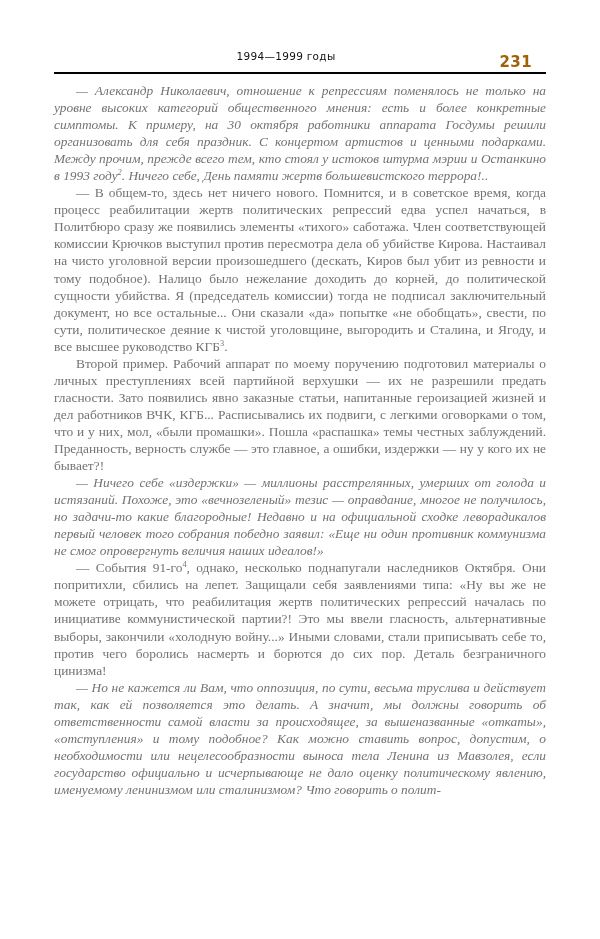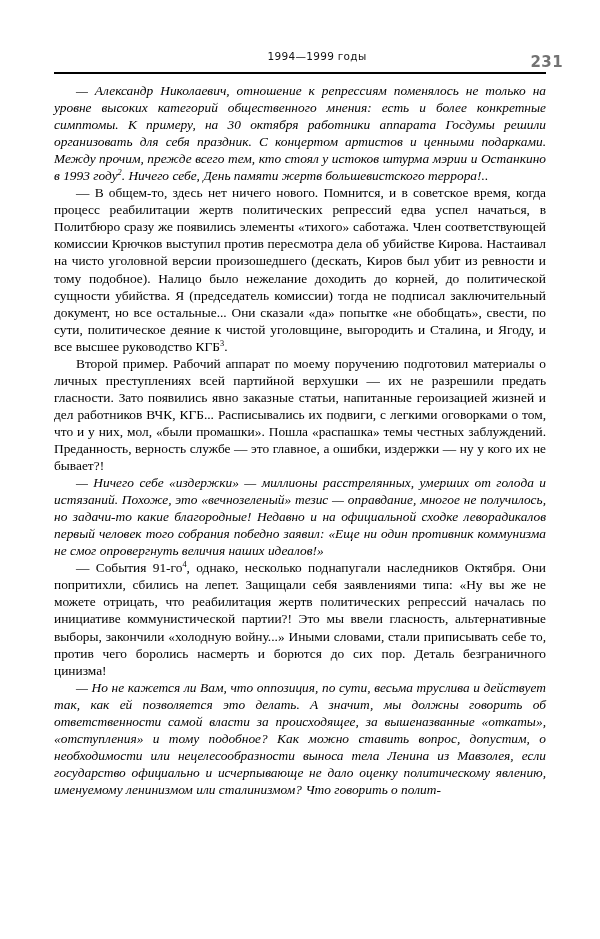--- a/index.html
+++ b/index.html
@@ -10,21 +10,21 @@
   .page {
     position: relative;
     width: 600px;
     height: 939px;
     background: #ffffff;
     overflow: hidden;
     box-sizing: border-box;
   }
   .page-header {
     position: absolute;
-    left: 71px;
+    left: 40px;
     top: 50px;
     width: 492px;
     height: 20px;
     display: flex;
     align-items: baseline;
     justify-content: center;
   }
   .running-title {
     font-family: "DejaVu Sans", "Liberation Sans", sans-serif;
     font-size: 10.5px;
@@ -32,21 +32,21 @@
     color: #111111;
     white-space: nowrap;
   }
   .folio {
     position: absolute;
     right: 0;
     bottom: -1px;
     font-family: "DejaVu Sans", "Liberation Sans", sans-serif;
     font-size: 15px;
     font-weight: 700;
-    color: #737373;
+    color: #a16207;
     letter-spacing: 0.4px;
   }
   .header-rule {
     position: absolute;
     left: 54px;
     top: 72px;
     width: 492px;
     height: 2px;
     background: #000000;
   }
@@ -54,21 +54,21 @@
     position: absolute;
     left: 54px;
     top: 82px;
     width: 492px;
   }
   p.para {
     margin: 0;
     font-family: "Liberation Serif", "DejaVu Serif", serif;
     font-size: 13.4px;
     line-height: 17.05px;
-    color: #000000;
+    color: #737373;
     text-align: justify;
     text-indent: 22px;
     -webkit-hyphens: none;
     hyphens: none;
   }
   p.para.italic {
     font-style: italic;
   }
   sup {
     font-size: 0.62em;

